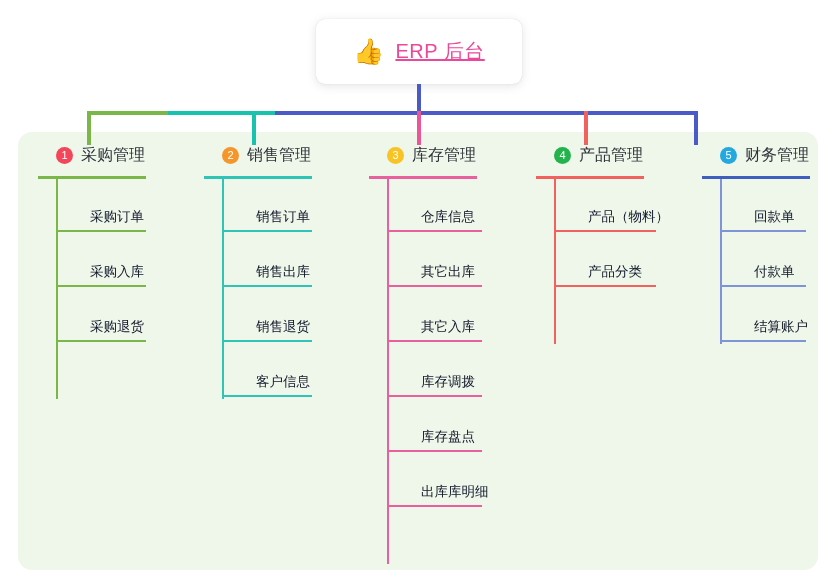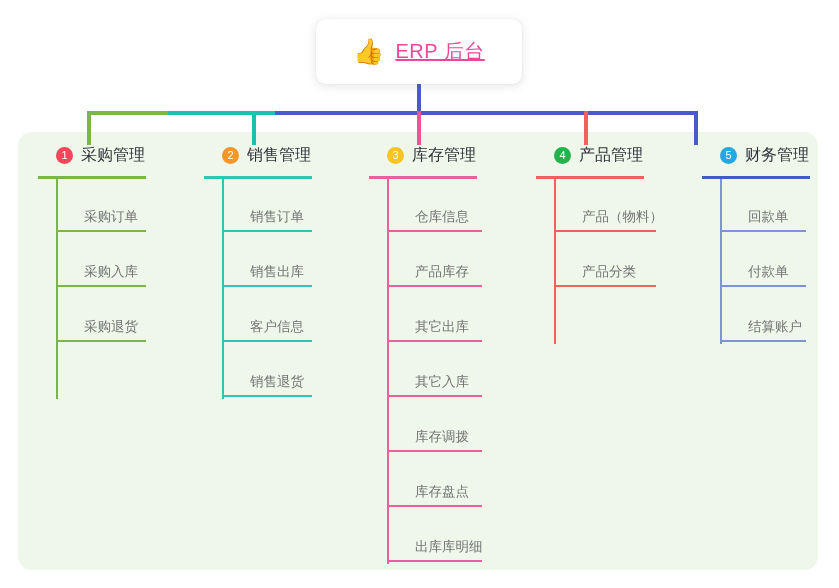--- a/index.html
+++ b/index.html
@@ -131,24 +131,24 @@
     top: 0;
     width: 2px;
   }
   .leaf {
     position: relative;
     height: 55px;
     box-sizing: border-box;
   }
   .leaf-label {
     position: absolute;
-    left: 28px;
+    left: 34px;
     bottom: 10px;
     font-size: 13.5px;
-    color: #737373;
+    color: #0f172a;
     white-space: nowrap;
   }
   .leaf-rule {
     position: absolute;
     left: 0;
     bottom: 4px;
     height: 2px;
   }
 </style>
 </head>
@@ -205,46 +205,42 @@
         <div class="spine" style="background: rgb(46, 196, 182); height: 220px;"></div>
         <div class="leaf">
           <span class="leaf-label">销售订单</span>
           <div class="leaf-rule" style="background: rgb(46, 196, 182); width: 90px;"></div>
         </div>
         <div class="leaf">
           <span class="leaf-label">销售出库</span>
           <div class="leaf-rule" style="background: rgb(46, 196, 182); width: 90px;"></div>
         </div>
         <div class="leaf">
+          <span class="leaf-label">销售退货</span>
+          <div class="leaf-rule" style="background: rgb(46, 196, 182); width: 90px;"></div>
+        </div>
+        <div class="leaf">
           <span class="leaf-label">客户信息</span>
           <div class="leaf-rule" style="background: rgb(46, 196, 182); width: 90px;"></div>
         </div>
-        <div class="leaf">
-          <span class="leaf-label">销售退货</span>
-          <div class="leaf-rule" style="background: rgb(46, 196, 182); width: 90px;"></div>
-        </div>
       </div>
     </div>
     <div class="column" style="left: 369px;">
       <div class="col-head">
         <span class="badge" style="background: rgb(247, 195, 37);">3</span>
         <span class="head-label">库存管理</span>
       </div>
       <div class="head-rule" style="background: rgb(232, 96, 158); width: 108px;"></div>
       <div class="branch">
         <div class="spine" style="background: rgb(232, 96, 158); height: 385px;"></div>
         <div class="leaf">
           <span class="leaf-label">仓库信息</span>
           <div class="leaf-rule" style="background: rgb(232, 96, 158); width: 95px;"></div>
         </div>
         <div class="leaf">
-          <span class="leaf-label">产品库存</span>
-          <div class="leaf-rule" style="background: rgb(232, 96, 158); width: 95px;"></div>
-        </div>
-        <div class="leaf">
           <span class="leaf-label">其它出库</span>
           <div class="leaf-rule" style="background: rgb(232, 96, 158); width: 95px;"></div>
         </div>
         <div class="leaf">
           <span class="leaf-label">其它入库</span>
           <div class="leaf-rule" style="background: rgb(232, 96, 158); width: 95px;"></div>
         </div>
         <div class="leaf">
           <span class="leaf-label">库存调拨</span>
           <div class="leaf-rule" style="background: rgb(232, 96, 158); width: 95px;"></div>

